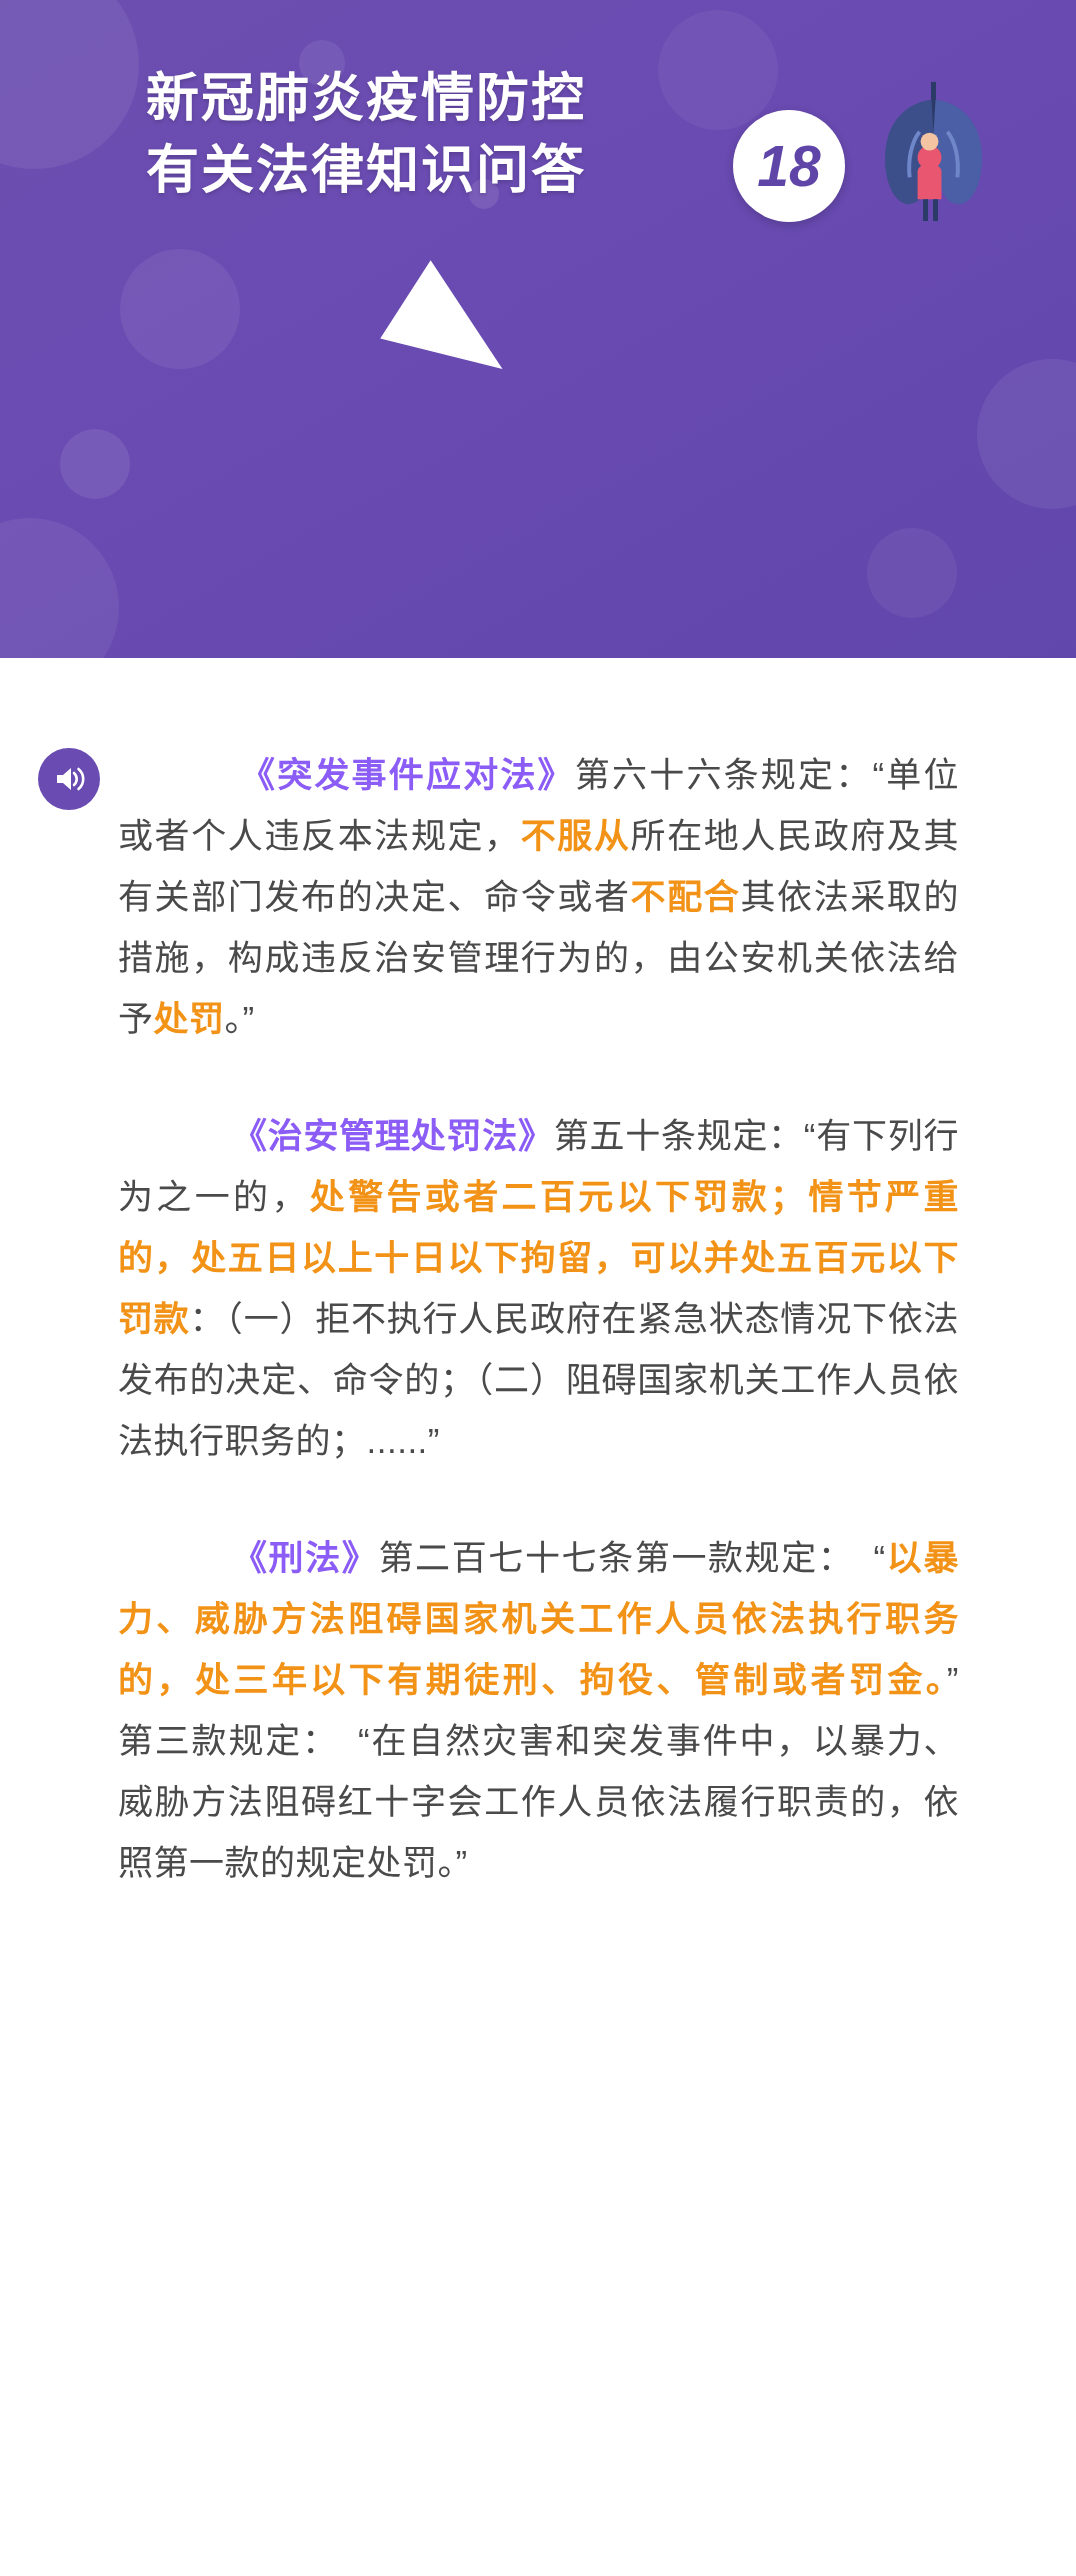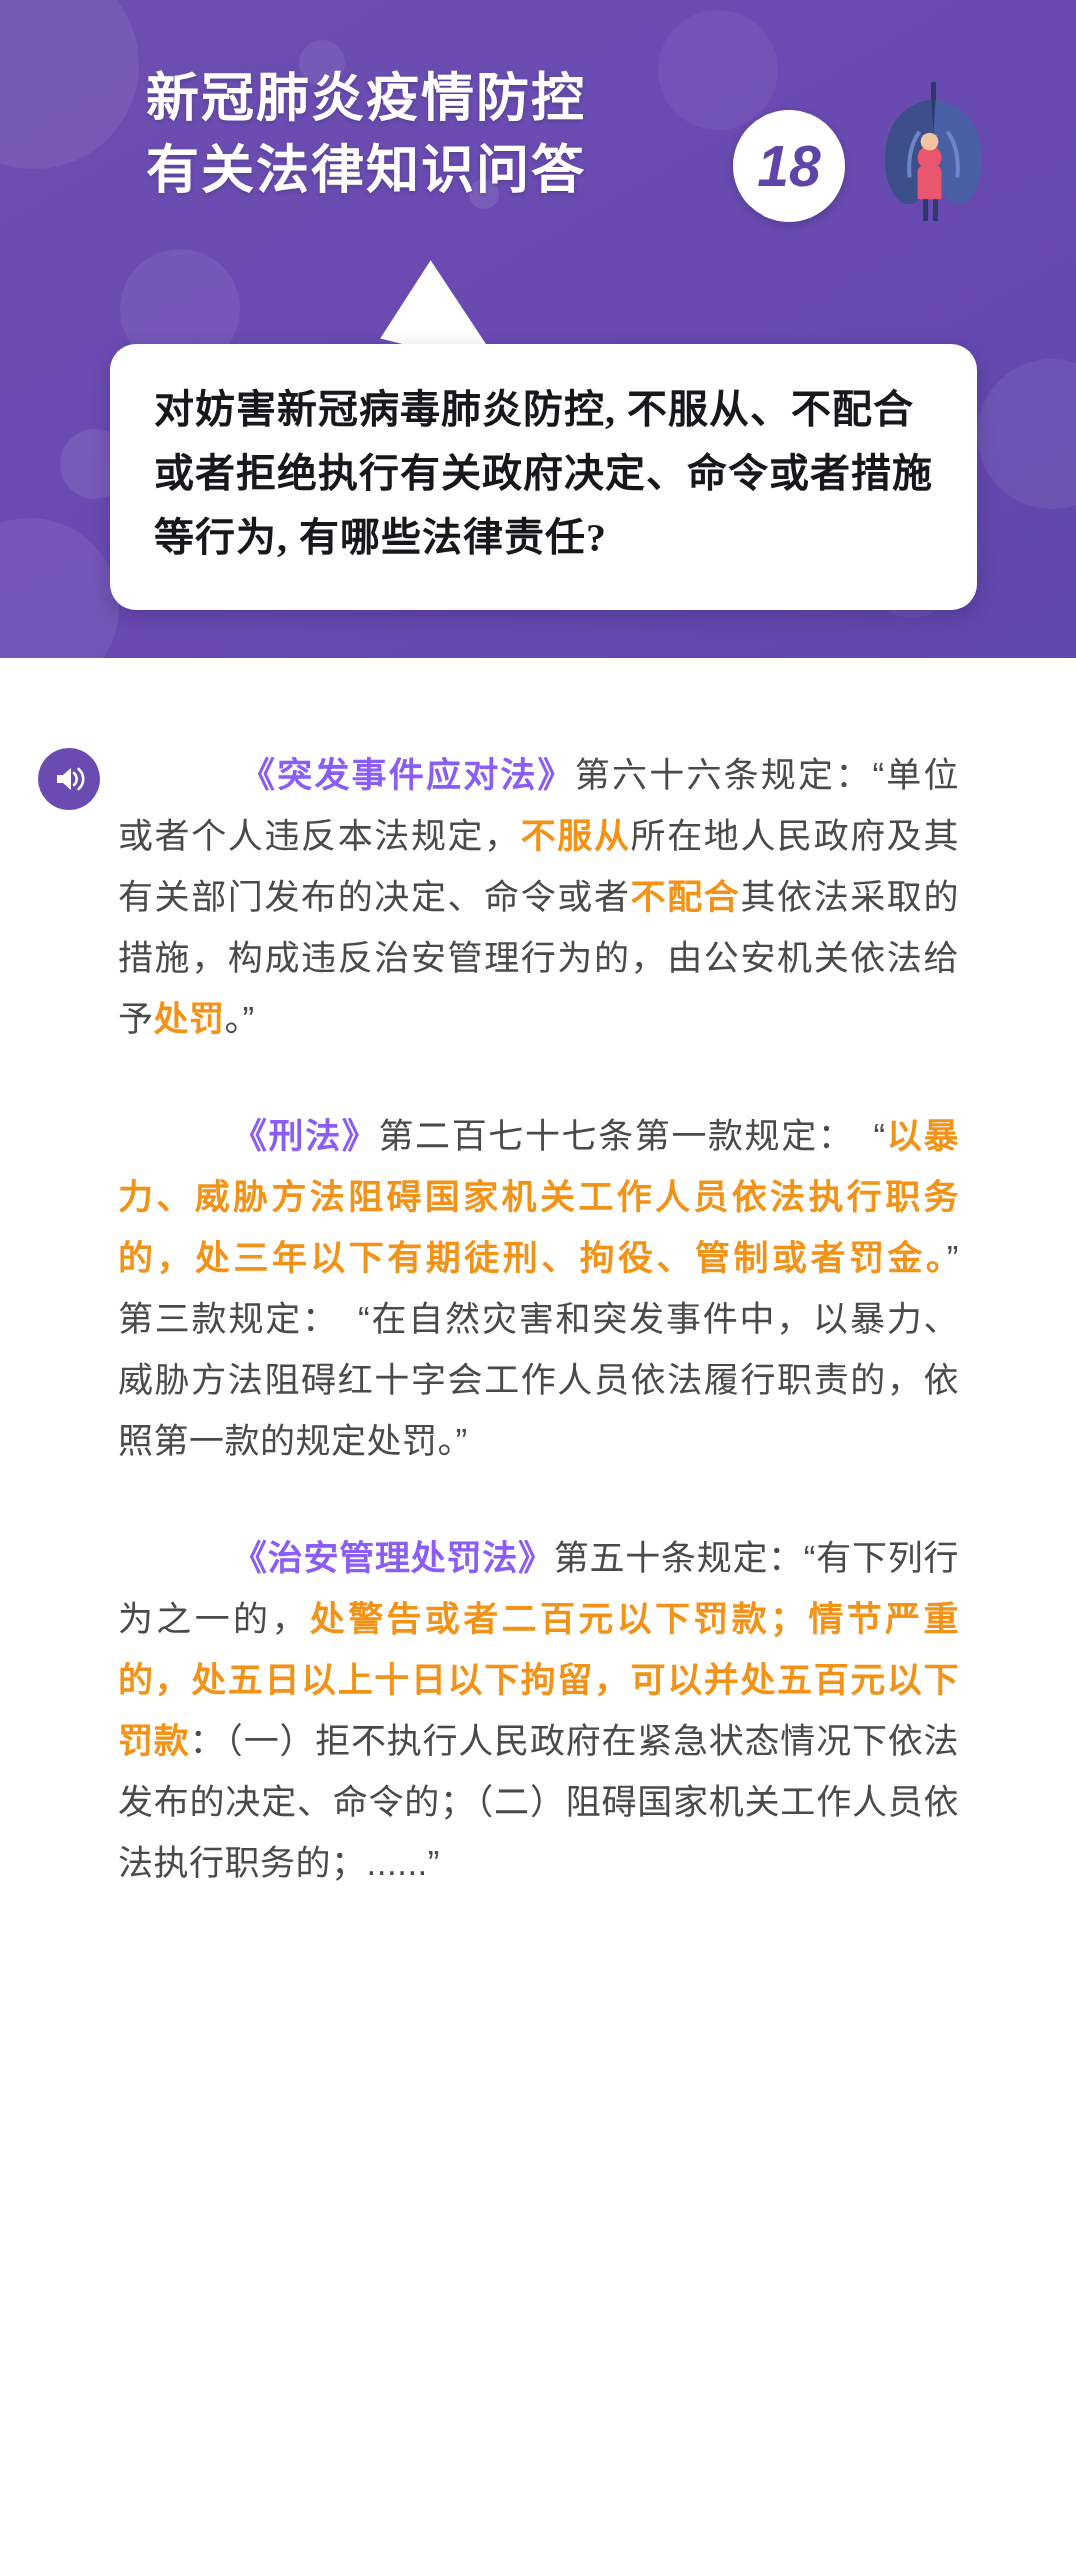--- a/index.html
+++ b/index.html
@@ -184,42 +184,39 @@
       <path d="M78 60 C70 70 66 88 68 106" stroke="#6f86c9" stroke-width="4" fill="none"></path>
       <path d="M106 60 C114 70 118 88 116 106" stroke="#6f86c9" stroke-width="4" fill="none"></path>
       <circle cx="88" cy="86" r="12" fill="#e8566f"></circle>
       <path d="M76 100 C76 90 100 90 100 100 L100 128 L76 128 Z" fill="#e8566f"></path>
       <path d="M84 128 L84 150 M94 128 L94 150" stroke="#2b3a67" stroke-width="5"></path>
       <circle cx="88" cy="70" r="9" fill="#f4c3a1"></circle>
     </svg>
 
     <div class="bubble-tail"></div>
 
-    <div class="bubble-card">
-      <p>对妨害新冠病毒肺炎防控, 不服从、不配合或者拒绝执行有关政府决定、命令或者措施等行为, 有哪些法律责任?</p>
-    </div>
   </div>
 
   <div class="content">
 
     <div class="para p-first">
       <span class="speaker">
         <svg width="34" height="30" viewBox="0 0 34 30">
           <path d="M5 11 h6 l8 -7 v22 l-8 -7 h-6 z" fill="#ffffff"></path>
           <path d="M22 9 a8 8 0 0 1 0 12" stroke="#ffffff" stroke-width="2.6" fill="none" stroke-linecap="round"></path>
           <path d="M26.5 5 a13 13 0 0 1 0 20" stroke="#ffffff" stroke-width="2.6" fill="none" stroke-linecap="round"></path>
         </svg>
       </span>
       <span class="law">《突发事件应对法》</span><span>第六十六条规定：“单位或者个人违反本法规定，</span><span class="hl">不服从</span><span>所在地人民政府及其有关部门发布的决定、命令或者</span><span class="hl">不配合</span><span>其依法采取的措施，构成违反治安管理行为的，由公安机关依法给予</span><span class="hl">处罚</span><span>。”</span>
     </div>
 
     <div class="para p-ind">
+      <span class="law">《治安管理处罚法》</span><span>第五十条规定：“有下列行为之一的，</span><span class="hl">处警告或者二百元以下罚款；情节严重的，处五日以上十日以下拘留，可以并处五百元以下罚款</span><span>：（一）拒不执行人民政府在紧急状态情况下依法发布的决定、命令的；（二）阻碍国家机关工作人员依法执行职务的；......”</span>
+    </div>
+
+    <div class="para p-ind">
       <span class="law">《刑法》</span><span>第二百七十七条第一款规定：　“</span><span class="hl">以暴力、威胁方法阻碍国家机关工作人员依法执行职务的，处三年以下有期徒刑、拘役、管制或者罚金。</span><span>”　第三款规定：　“在自然灾害和突发事件中，以暴力、威胁方法阻碍红十字会工作人员依法履行职责的，依照第一款的规定处罚。”</span>
-    </div>
-
-    <div class="para p-ind">
-      <span class="law">《治安管理处罚法》</span><span>第五十条规定：“有下列行为之一的，</span><span class="hl">处警告或者二百元以下罚款；情节严重的，处五日以上十日以下拘留，可以并处五百元以下罚款</span><span>：（一）拒不执行人民政府在紧急状态情况下依法发布的决定、命令的；（二）阻碍国家机关工作人员依法执行职务的；......”</span>
     </div>
 
 
   </div>
 </div>
 
 
 </body></html>

